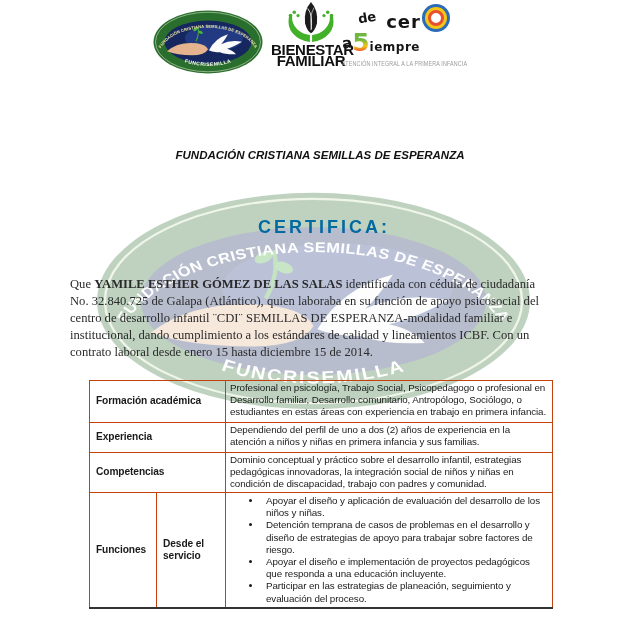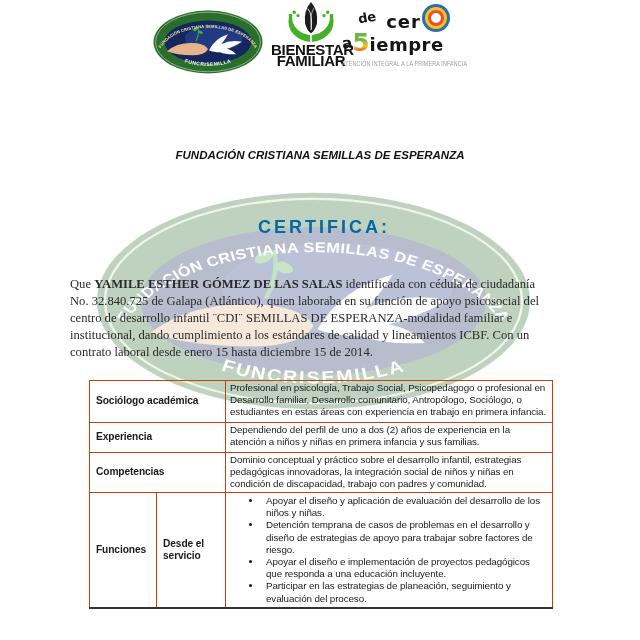--- a/index.html
+++ b/index.html
@@ -19,21 +19,21 @@
   .dc-de{display:inline-block;font-weight:bold;font-size:13px;font-family:"DejaVu Sans",sans-serif;transform:rotate(-10deg);vertical-align:6px;}
   .dc-cer{font-weight:bold;font-size:18px;font-family:"DejaVu Sans",sans-serif;letter-spacing:1px;margin-left:10px;}
   .dc-ring{display:inline-block;width:10px;height:10px;border-radius:50%;background:#fff;
     border:3px solid #e8502e;box-shadow:0 0 0 3px #f5c518,0 0 0 6px #2b6cb8;
     margin-left:7px;margin-right:6px;vertical-align:2px;}
   .dc-l2{margin-top:-4px;white-space:nowrap;}
   .dc-a{display:inline-block;font-weight:bold;font-size:15px;font-family:"DejaVu Sans",sans-serif;transform:rotate(-8deg);vertical-align:3px;}
   .dc-five{font-weight:bold;font-size:25px;font-family:"DejaVu Sans",sans-serif;
     background:linear-gradient(180deg,#6fb643 40%,#f5c518 62%,#e8502e 82%);
     -webkit-background-clip:text;background-clip:text;color:transparent;}
-  .dc-iempre{font-weight:bold;font-size:18px;font-family:"DejaVu Sans",sans-serif;letter-spacing:0.5px;text-align:center;}
+  .dc-iempre{font-weight:bold;font-size:12px;font-family:"DejaVu Sans",sans-serif;letter-spacing:0.5px;text-align:center;}
   .dc-caption{margin-top:3px;font-size:6.5px;color:#9a9a9a;letter-spacing:0.2px;white-space:nowrap;
     transform:scaleX(0.82);transform-origin:left;}
 
   
   #watermark{position:absolute;left:95px;top:192px;width:437px;height:218px;opacity:0.3;z-index:0;}
 
   
   .title-block{position:absolute;top:148px;left:0;width:100%;text-align:center;z-index:1;
     font-style:italic;font-weight:bold;font-size:11.5px;line-height:14.5px;color:#111;}
   .certifica{position:absolute;top:217px;left:4px;width:100%;text-align:center;z-index:1;
@@ -138,21 +138,21 @@
   <p class="body-par"><span>Que </span><b>YAMILE ESTHER GÓMEZ DE LAS SALAS</b><span> identificada con cédula de ciudadanía No. 32.840.725 de Galapa (Atlántico), quien laboraba en su función de apoyo psicosocial del centro de desarrollo infantil ¨CDI¨ SEMILLAS DE ESPERANZA-modalidad familiar e institucional, dando cumplimiento a los estándares de calidad y lineamientos ICBF. Con un contrato laboral desde enero 15 hasta diciembre 15 de 2014.</span></p>
 
   <table class="cert-table">
     <colgroup>
         <col style="width:67px">
         <col style="width:69px">
         <col>
       </colgroup>
     <tbody>
         <tr class="r1">
-      <td class="lbl" colspan="2">Sociólogo académica</td>
+      <td class="lbl" colspan="2">Formación académica</td>
       <td>Profesional en psicología, Trabajo Social, Psicopedagogo o profesional en Desarrollo familiar, Desarrollo comunitario, Antropólogo, Sociólogo, o estudiantes en estas áreas con experiencia en trabajo en primera infancia.</td>
     </tr>
     <tr class="r2">
       <td class="lbl" colspan="2">Experiencia</td>
       <td>Dependiendo del perfil de uno a dos (2) años de experiencia en la atención a niños y niñas en primera infancia y sus familias.</td>
     </tr>
     <tr class="r3">
       <td class="lbl" colspan="2">Competencias</td>
       <td>Dominio conceptual y práctico sobre el desarrollo infantil, estrategias pedagógicas innovadoras, la integración social de niños y niñas en condición de discapacidad, trabajo con padres y comunidad.</td>
     </tr>

